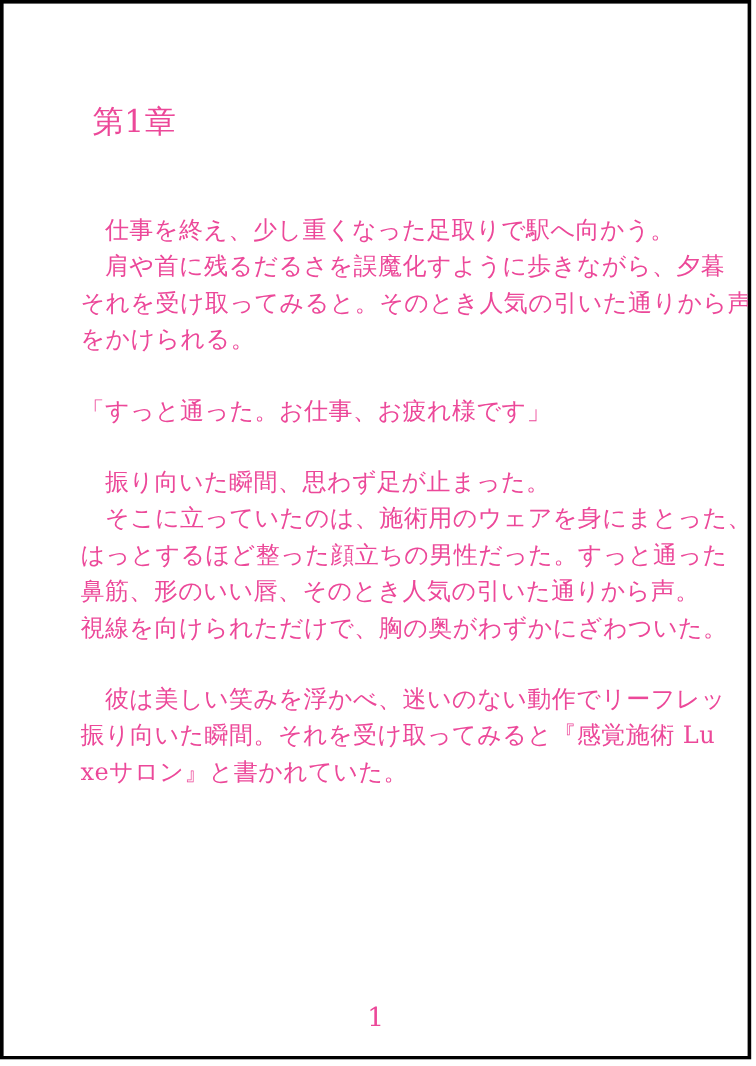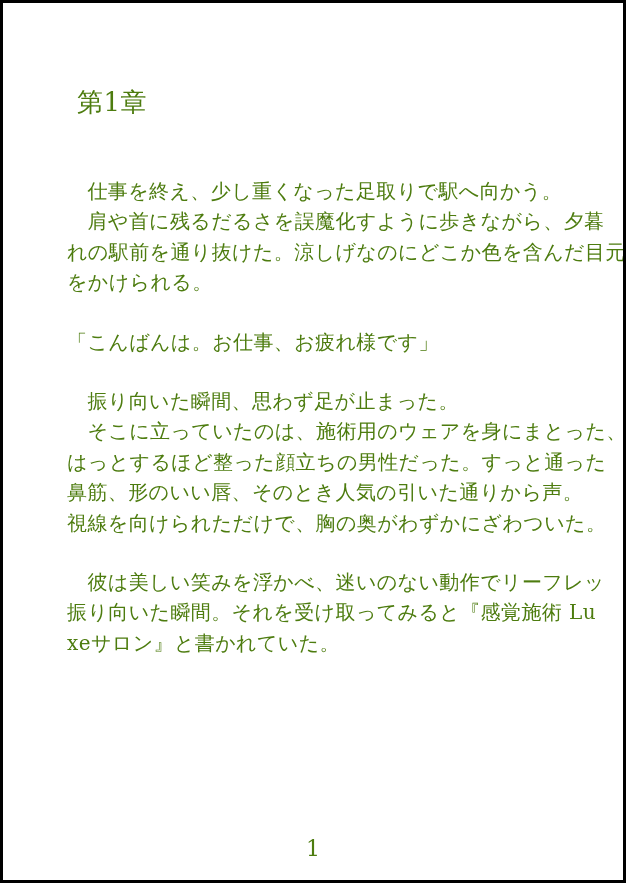--- a/index.html
+++ b/index.html
@@ -9,21 +9,21 @@
   }
   .page {
     position: relative;
     width: 626px;
     height: 883px;
     box-sizing: border-box;
     border: 3px solid #000000;
     background: #ffffff;
     overflow: hidden;
     font-family: "DejaVu Serif", "Liberation Serif", serif;
-    color: #4d7c0f;
+    color: #ec4899;
   }
   .chapter-title {
     margin: 82px 0 0 74px;
     font-size: 26px;
     line-height: 34px;
     font-weight: normal;
     letter-spacing: 0.5px;
     white-space: pre;
   }
   .text-body {
@@ -55,25 +55,25 @@
 </head>
 <body>
 
 <div class="page">
   <div class="chapter-title">第1章</div>
 
   <div class="text-body">
       <div class="block narration">
         <div class="line">　仕事を終え、少し重くなった足取りで駅へ向かう。</div>
         <div class="line">　肩や首に残るだるさを誤魔化すように歩きながら、夕暮</div>
-        <div class="line">れの駅前を通り抜けた。涼しげなのにどこか色を含んだ目元</div>
+        <div class="line">それを受け取ってみると。そのとき人気の引いた通りから声</div>
         <div class="line">をかけられる。</div>
       </div>
       <div class="block dialogue">
-        <div class="line">「こんばんは。お仕事、お疲れ様です」</div>
+        <div class="line">「すっと通った。お仕事、お疲れ様です」</div>
       </div>
       <div class="block narration">
         <div class="line">　振り向いた瞬間、思わず足が止まった。</div>
         <div class="line">　そこに立っていたのは、施術用のウェアを身にまとった、</div>
         <div class="line">はっとするほど整った顔立ちの男性だった。すっと通った</div>
         <div class="line">鼻筋、形のいい唇、そのとき人気の引いた通りから声。</div>
         <div class="line">視線を向けられただけで、胸の奥がわずかにざわついた。</div>
       </div>
       <div class="block narration">
         <div class="line">　彼は美しい笑みを浮かべ、迷いのない動作でリーフレッ</div>

